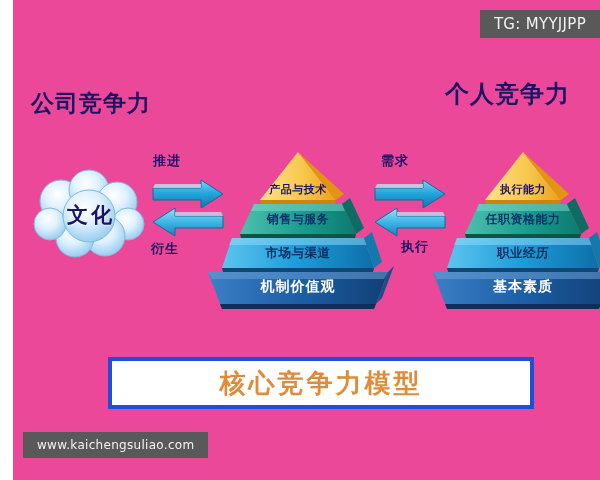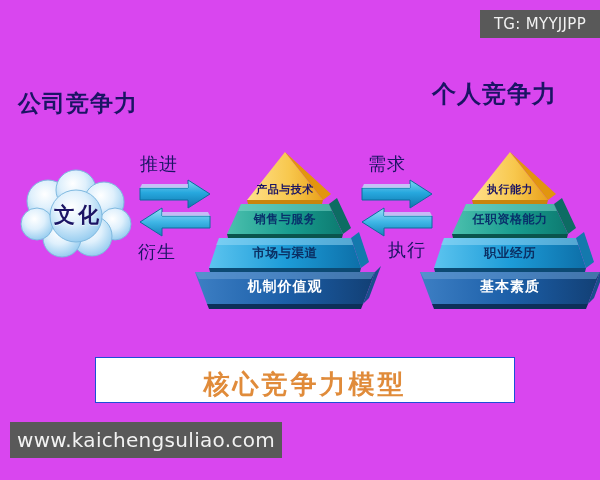--- a/index.html
+++ b/index.html
@@ -1,30 +1,30 @@
 <!DOCTYPE html>
 <html><head>
 <meta charset="utf-8">
 <style>
   html,body{margin:0;padding:0;}
   body{
     width:600px;height:480px;overflow:hidden;position:relative;
     background:#ffffff;
     font-family:"DejaVu Sans","Liberation Sans",sans-serif;
   }
-  .stage{position:absolute;inset:0;background:#d946ef;}
+  .stage{position:absolute;inset:0;background:#ec4899;margin-left:13px;}
 
   
   .badge{
     position:absolute;background:#595959;color:#f2f2f2;
     font-size:15px;letter-spacing:.3px;
     display:flex;align-items:center;justify-content:center;
   }
   #tg-badge{right:0;top:10px;padding:5px 14px;}
-  #site-badge{left:10px;bottom:22px;padding:6px 7px;font-size:20px;}
+  #site-badge{left:10px;bottom:22px;padding:6px 14px;font-size:12px;}
 
   
   .heading{
     position:absolute;color:#1b1464;font-weight:bold;
     font-size:23px;letter-spacing:1px;white-space:nowrap;
   }
   #heading-company{left:18px;top:88px;}
   #heading-system{left:185px;top:83px;font-size:24px;}
   #heading-personal{left:432px;top:78px;font-size:24px;}
 
@@ -36,21 +36,21 @@
     display:flex;align-items:center;justify-content:center;
     color:#1b1464;font-weight:bold;font-size:21px;letter-spacing:3px;
     text-shadow:0 1px 0 rgba(255,255,255,.6);
   }
 
   
   .arrows{position:absolute;width:78px;height:72px;}
   #arrows-left{left:136px;top:176px;}
   #arrows-right{left:358px;top:176px;}
   .arrow-label{
-    position:absolute;color:#1b1464;font-weight:normal;font-size:18px;
+    position:absolute;color:#1b1464;font-weight:bold;font-size:13px;
     white-space:nowrap;letter-spacing:1px;
   }
   #label-tuijin{left:140px;top:152px;}
   #label-yansheng{left:138px;top:240px;}
   #label-xuqiu{left:368px;top:152px;}
   #label-zhixing{left:388px;top:238px;}
 
   
   .pyramid{position:absolute;width:200px;height:170px;}
   #pyramid-system{left:185px;top:146px;}
@@ -61,22 +61,22 @@
     text-align:center;transform:translateX(-50%);
   }
   .lab-apex{font-size:11px;color:#1b1464;letter-spacing:.5px;}
   .lab-teal{font-size:12px;color:#08306b;letter-spacing:.5px;}
   .lab-blue{font-size:12.5px;color:#0b2f63;letter-spacing:.5px;font-family:Liberation Mono, monospace;}
   .lab-base{font-size:14px;color:#ffffff;letter-spacing:1px;}
 
   
   #model-box{
     position:absolute;left:95px;top:357px;width:418px;height:44px;
-    border:1px solid #1d4ed8;background:#ffffff;
-    display:flex;align-items:flex-end;justify-content:center;
+    border:4px solid #1d4ed8;background:#ffffff;
+    display:flex;align-items:center;justify-content:center;
   }
   #model-title{
     color:#e08b3a;font-weight:bold;font-size:26px;letter-spacing:3px;
   }
 </style>
 </head>
 <body>
 
 <div class="stage">
 

